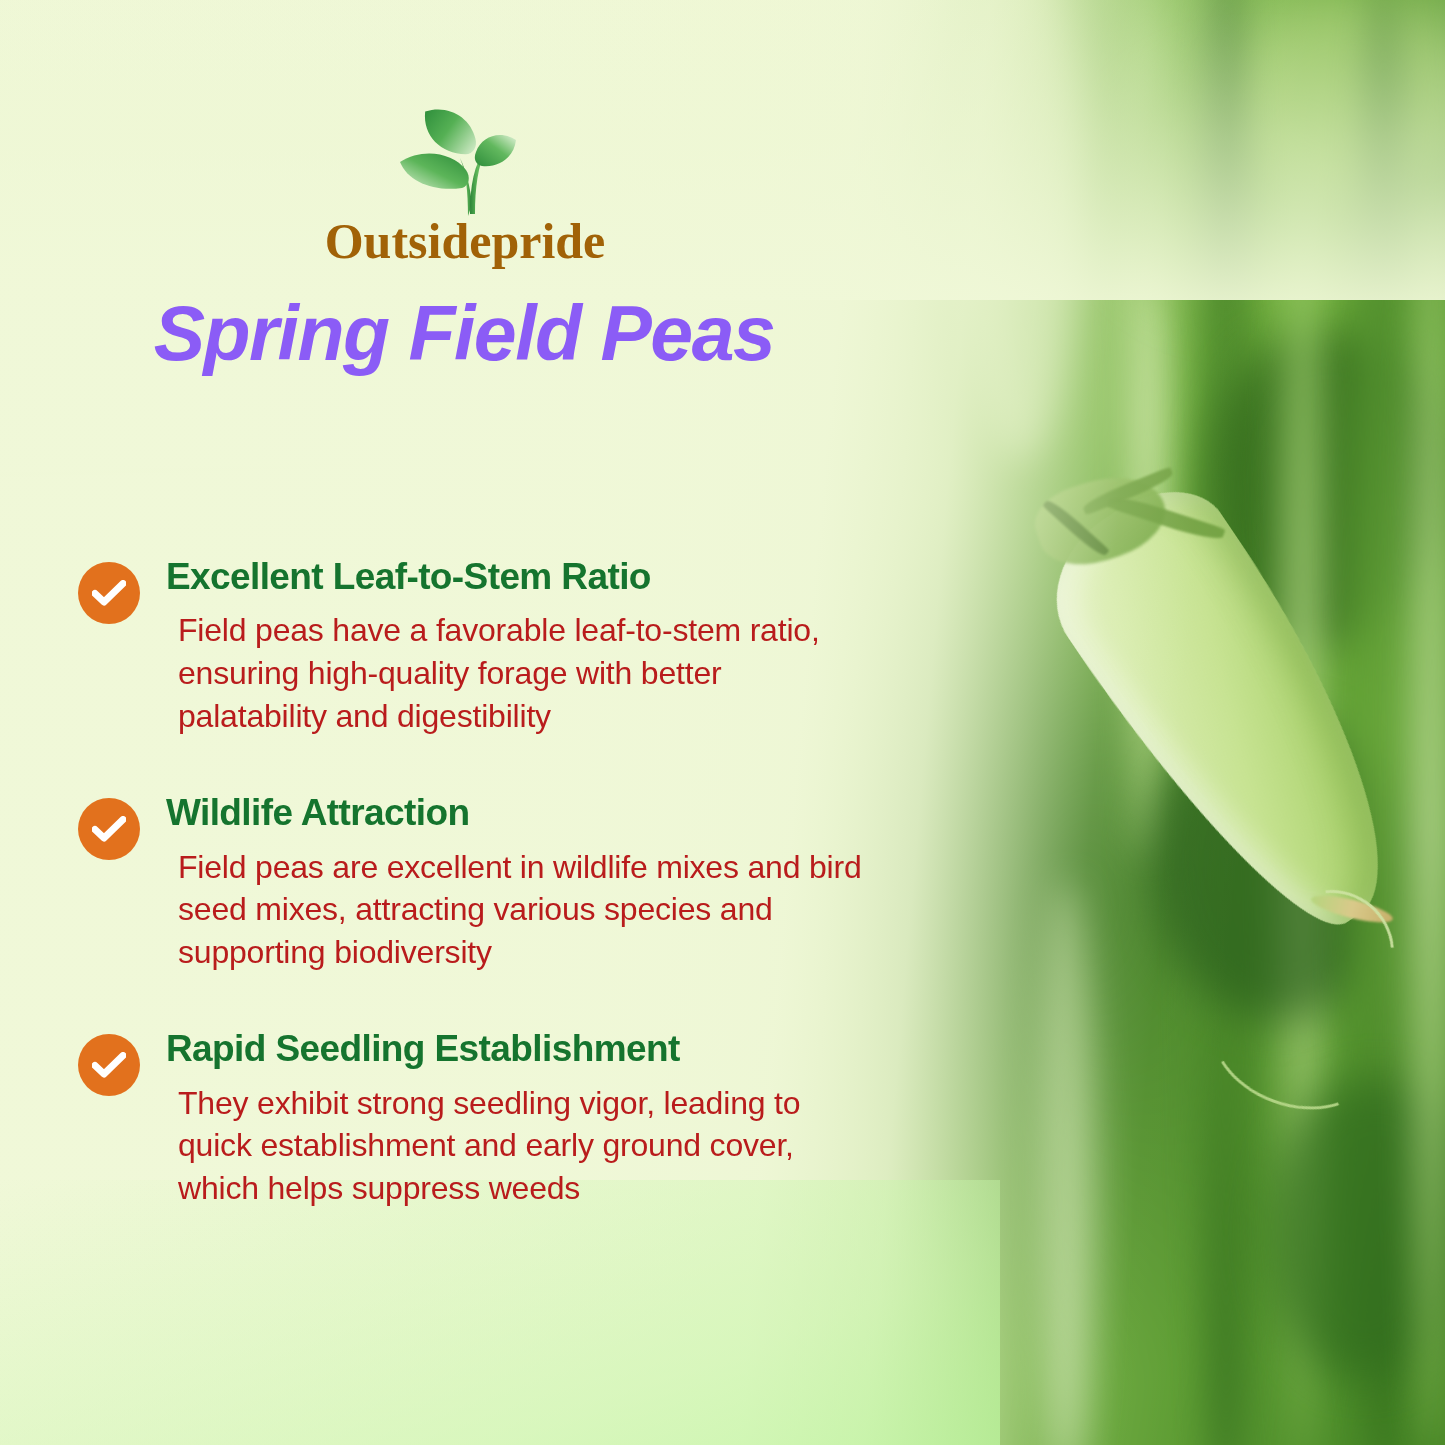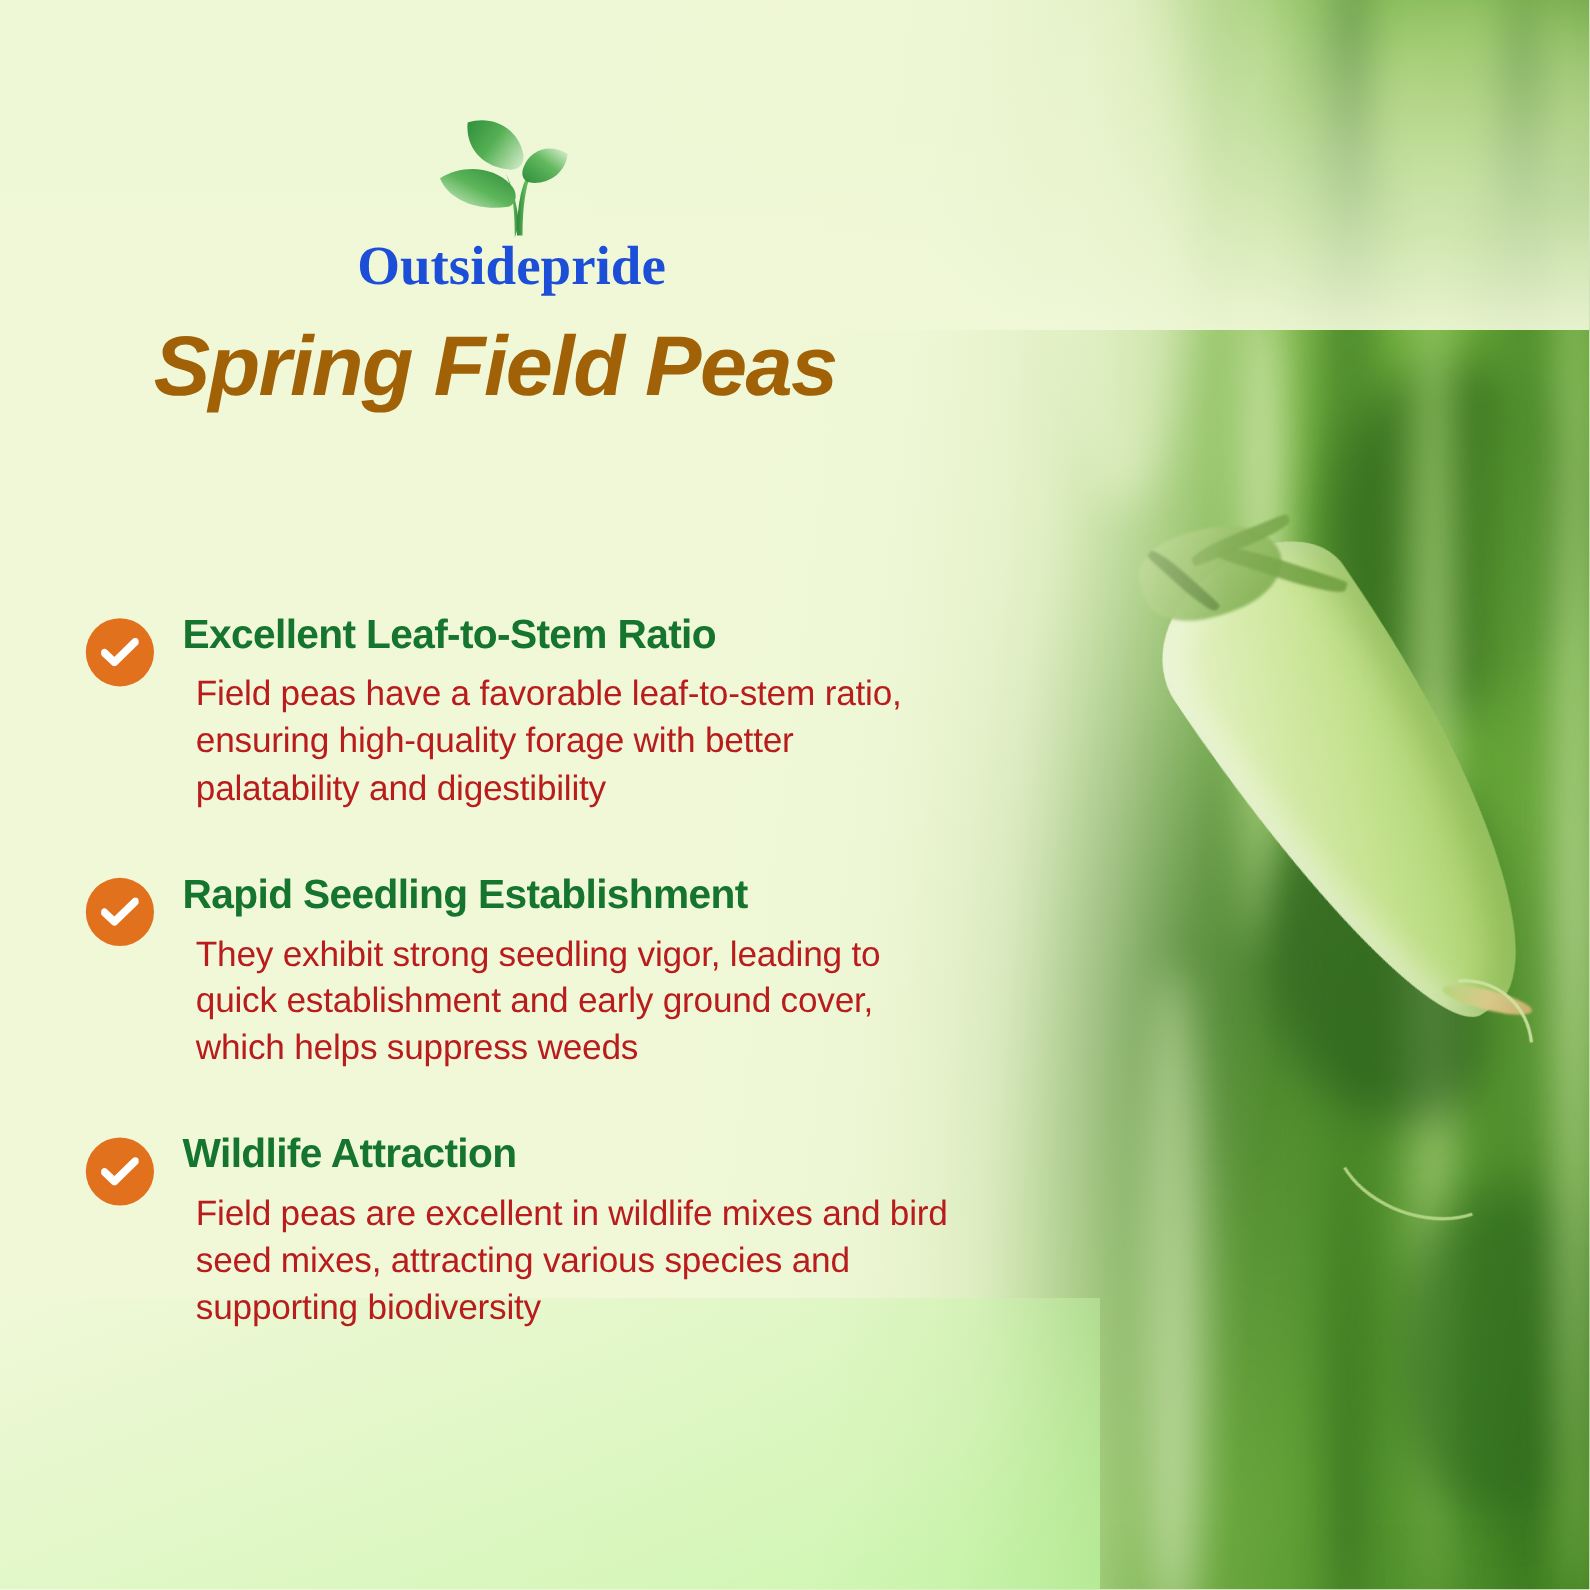--- a/index.html
+++ b/index.html
@@ -197,35 +197,35 @@
     display: block;
     margin: 0 auto;
   }
   .logo-word {
     display: block;
     margin-top: -6px;
     font-family: "Liberation Serif", serif;
     font-size: 50px;
     font-weight: 700;
     letter-spacing: 0px;
-    color: #1d4ed8;
+    color: #a16207;
   }
 
   .headline {
     position: absolute;
-    left: 0;
+    left: 14px;
     top: 296px;
     width: 900px;
     text-align: center;
     font-size: 77px;
     line-height: 0.98;
     font-weight: 700;
     font-style: italic;
     letter-spacing: -1.5px;
-    color: #a16207;
+    color: #8b5cf6;
   }
 
   .benefits {
     position: absolute;
     left: 78px;
     top: 556px;
     width: 800px;
   }
   .benefit {
     position: relative;
@@ -354,29 +354,29 @@
         <p class="benefit-title">Excellent Leaf-to-Stem Ratio</p>
         <p class="benefit-desc">Field peas have a favorable leaf-to-stem ratio, ensuring high-quality forage with better palatability and digestibility</p>
       </div>
 
       <div class="benefit">
         <span class="check">
           <svg width="34" height="26" viewBox="0 0 34 26" aria-hidden="true">
             <path d="M3 13.5 L12 22 L31 3.5" fill="none" stroke="#ffffff" stroke-width="7" stroke-linecap="round" stroke-linejoin="round"></path>
           </svg>
         </span>
-        <p class="benefit-title">Rapid Seedling Establishment</p>
-        <p class="benefit-desc">They exhibit strong seedling vigor, leading to quick establishment and early ground cover, which helps suppress weeds</p>
+        <p class="benefit-title">Wildlife Attraction</p>
+        <p class="benefit-desc">Field peas are excellent in wildlife mixes and bird seed mixes, attracting various species and supporting biodiversity</p>
       </div>
 
       <div class="benefit">
         <span class="check">
           <svg width="34" height="26" viewBox="0 0 34 26" aria-hidden="true">
             <path d="M3 13.5 L12 22 L31 3.5" fill="none" stroke="#ffffff" stroke-width="7" stroke-linecap="round" stroke-linejoin="round"></path>
           </svg>
         </span>
-        <p class="benefit-title">Wildlife Attraction</p>
-        <p class="benefit-desc">Field peas are excellent in wildlife mixes and bird seed mixes, attracting various species and supporting biodiversity</p>
+        <p class="benefit-title">Rapid Seedling Establishment</p>
+        <p class="benefit-desc">They exhibit strong seedling vigor, leading to quick establishment and early ground cover, which helps suppress weeds</p>
       </div>
 
     </div>
   </div>
 </div>
 
 </body></html>

